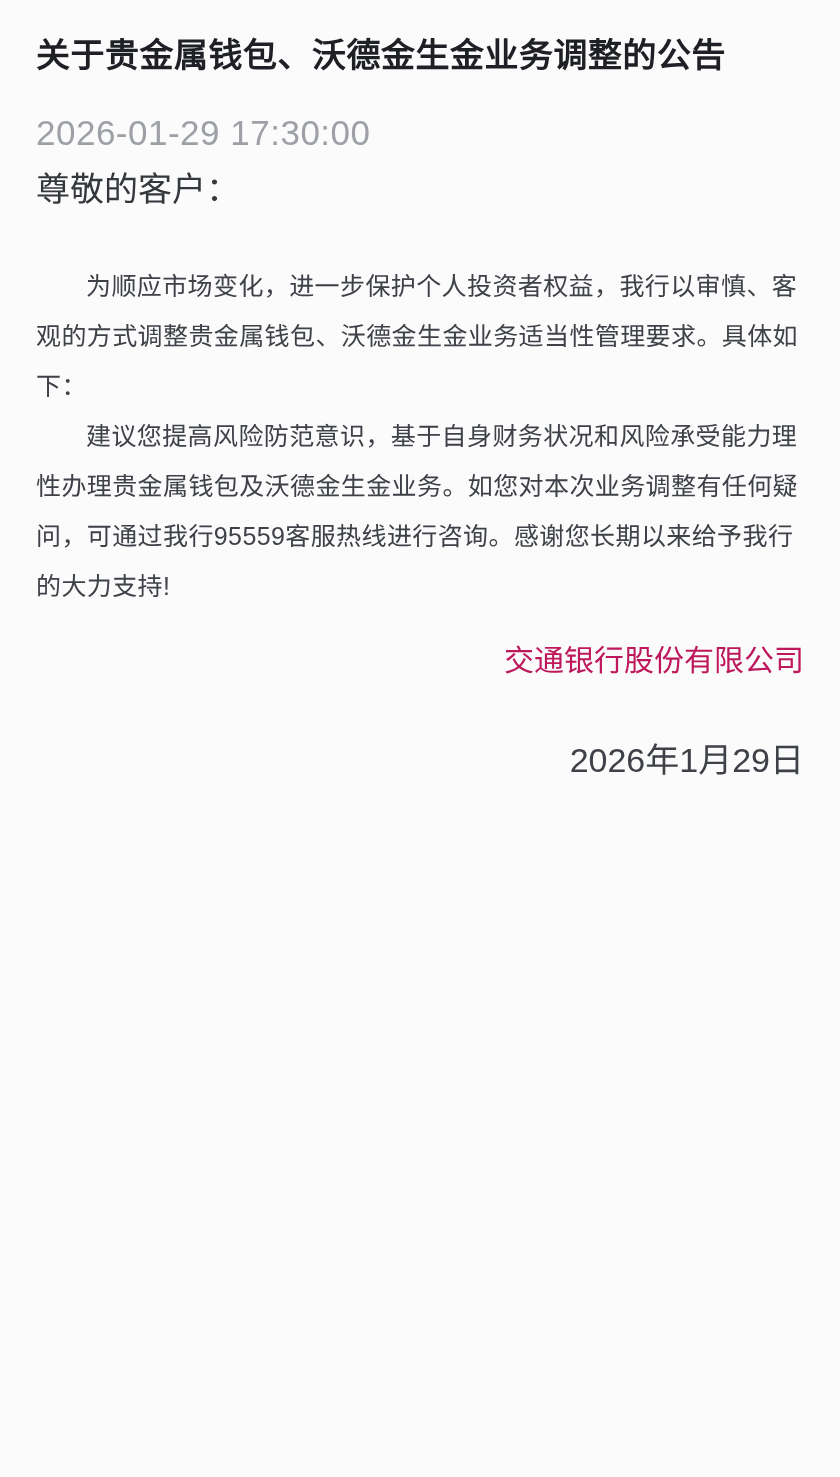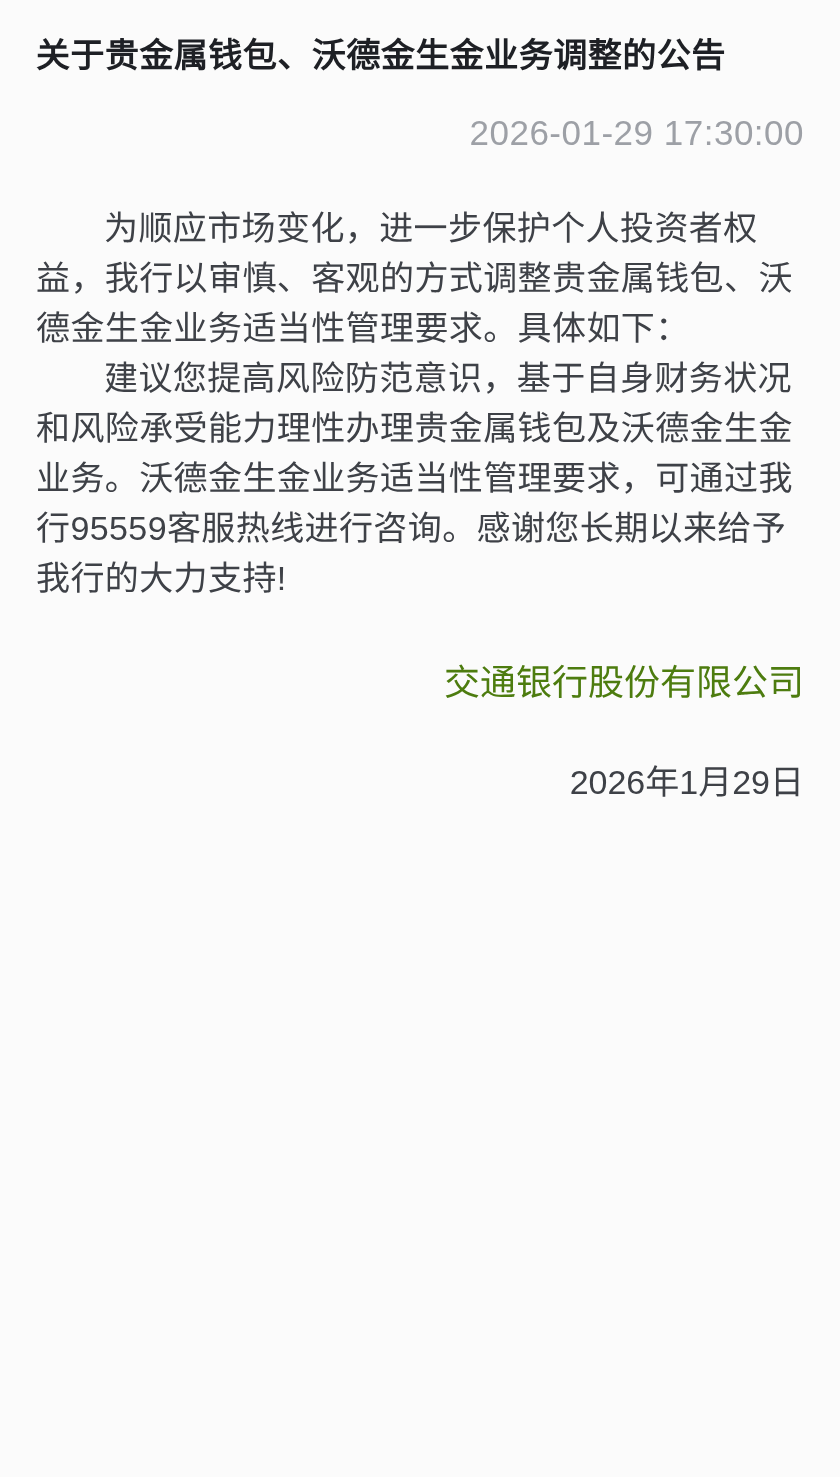--- a/index.html
+++ b/index.html
@@ -28,67 +28,67 @@
     font-weight: bold;
     color: #1e2025;
     letter-spacing: 0.5px;
   }
   .timestamp {
     margin-top: 37px;
     font-size: 35px;
     line-height: 40px;
     color: #9da0a6;
     letter-spacing: 0.5px;
-    text-align: right;
   }
   .salutation {
     margin-top: 14px;
     font-size: 34px;
     line-height: 44px;
     color: #34373c;
   }
   .body-text {
     margin-top: 50px;
   }
   .body-text p {
     margin: 0;
-    font-size: 34px;
+    font-size: 25px;
     line-height: 50px;
     text-indent: 2em;
     color: #3e4147;
     letter-spacing: 0.4px;
     text-align: left;
   }
   .signature {
-    margin-top: 58px;
-    font-size: 36px;
+    margin-top: 28px;
+    font-size: 30px;
     line-height: 44px;
     text-align: right;
-    color: #4d7c0f;
+    color: #be185d;
   }
   .sign-date {
     margin-top: 55px;
     font-size: 34px;
     line-height: 44px;
     text-align: right;
     color: #3e4147;
   }
 </style>
 </head>
 <body>
 
 <div class="page">
 
   <h1 class="title">关于贵金属钱包、沃德金生金业务调整的公告</h1>
 
   <div class="timestamp">2026-01-29 17:30:00</div>
 
+  <div class="salutation">尊敬的客户：</div>
 
   <div class="body-text">
     <p>为顺应市场变化，进一步保护个人投资者权益，我行以审慎、客观的方式调整贵金属钱包、沃德金生金业务适当性管理要求。具体如下：</p>
-    <p>建议您提高风险防范意识，基于自身财务状况和风险承受能力理性办理贵金属钱包及沃德金生金业务。沃德金生金业务适当性管理要求，可通过我行95559客服热线进行咨询。感谢您长期以来给予我行的大力支持!</p>
+    <p>建议您提高风险防范意识，基于自身财务状况和风险承受能力理性办理贵金属钱包及沃德金生金业务。如您对本次业务调整有任何疑问，可通过我行95559客服热线进行咨询。感谢您长期以来给予我行的大力支持!</p>
   </div>
 
   <div class="signature">交通银行股份有限公司</div>
 
   <div class="sign-date">2026年1月29日</div>
 
 </div>
 
 </body></html>

